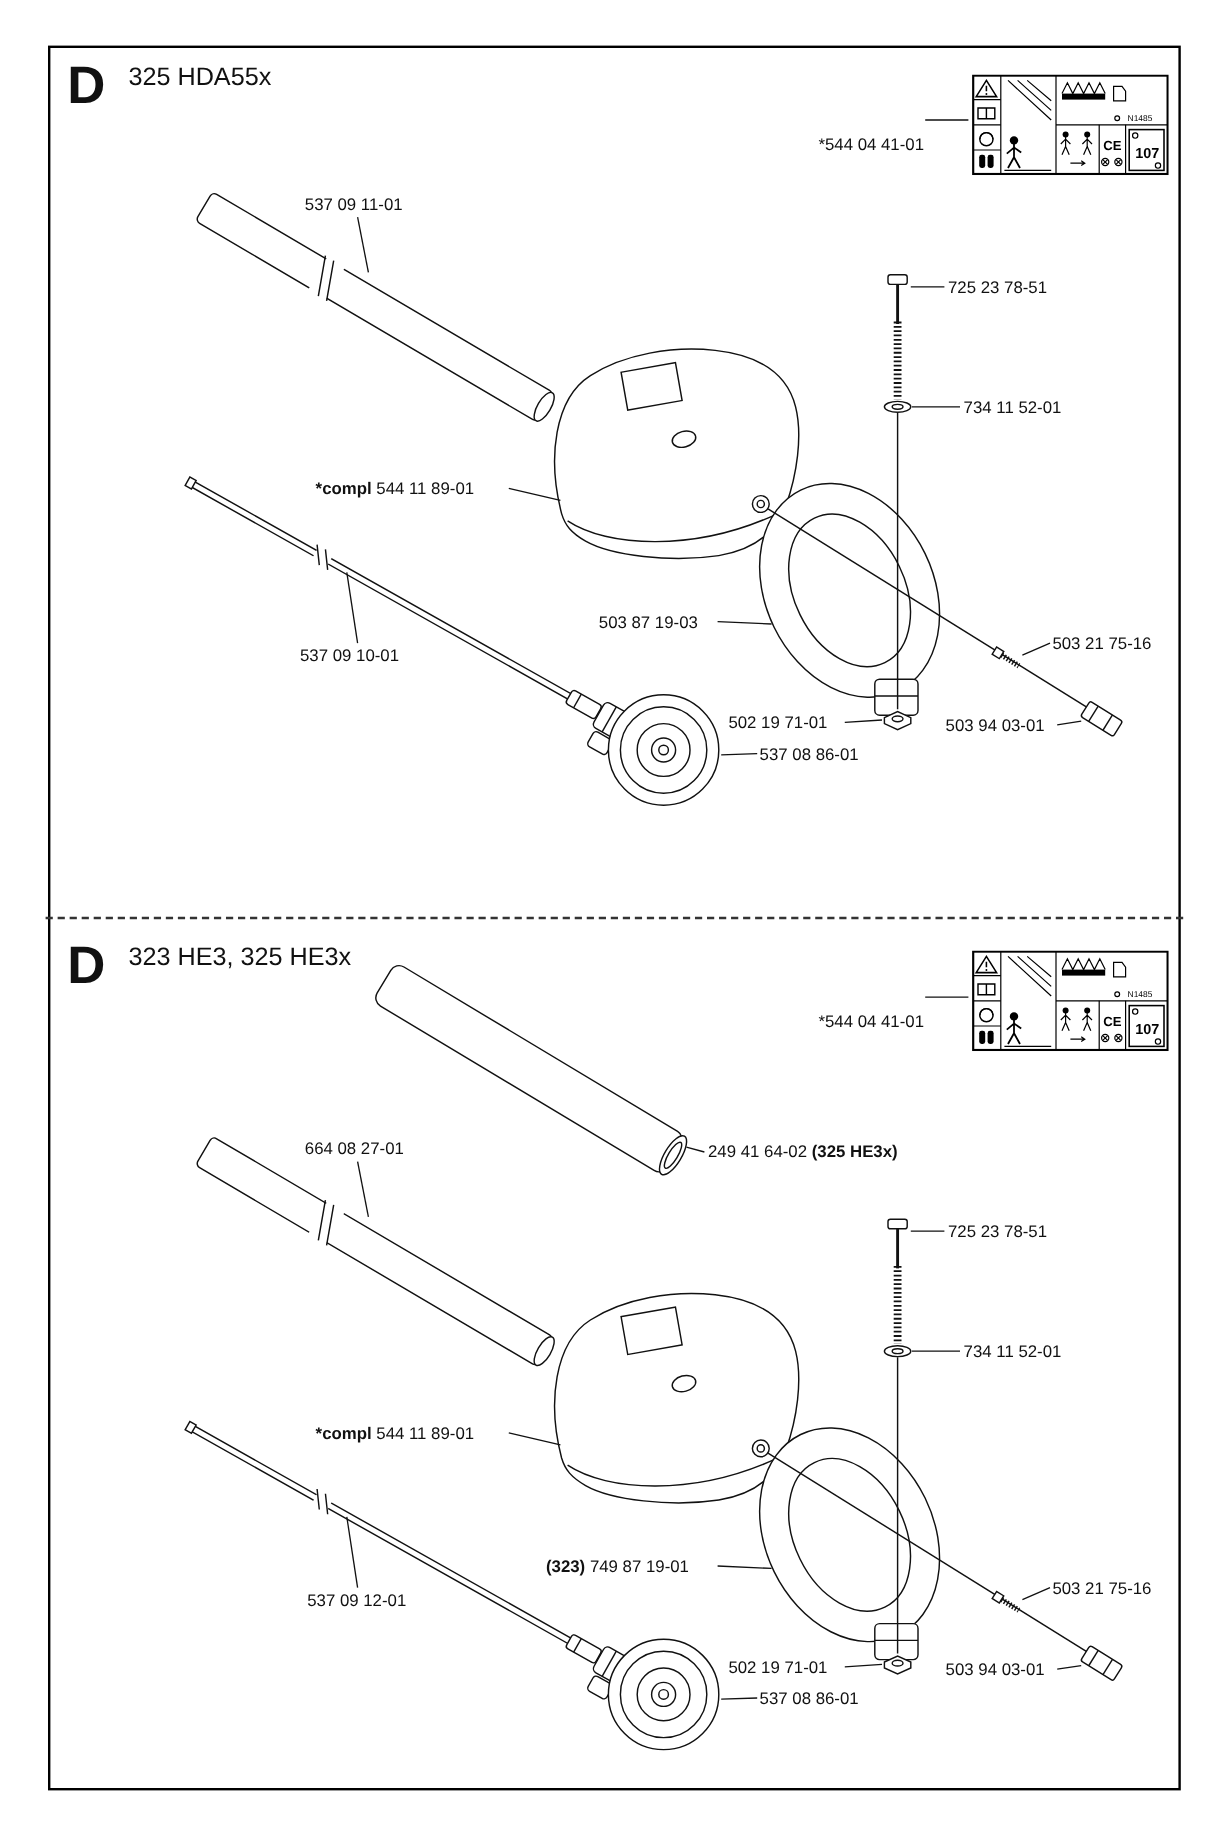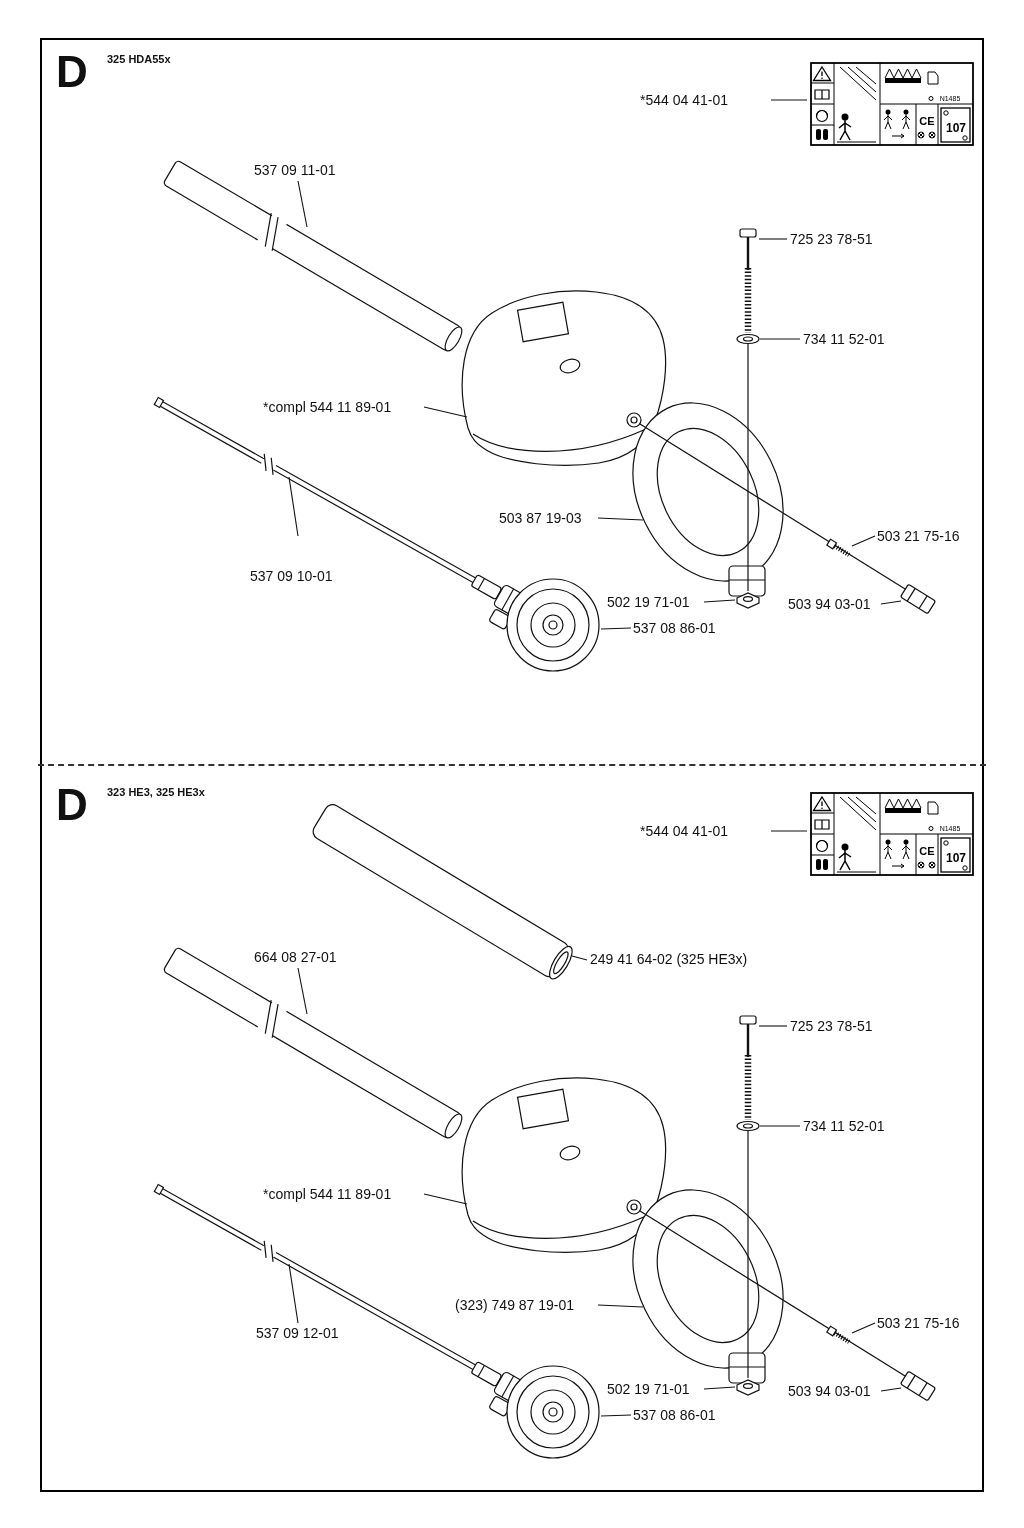--- a/index.html
+++ b/index.html
@@ -3,24 +3,24 @@
 <meta charset="utf-8">
 <style>
   html,body{margin:0;padding:0;background:#fff;}
   .page{position:relative;width:1024px;height:1528px;background:#fff;overflow:hidden;
         font-family:"Liberation Sans",sans-serif;color:#111;}
   .frame{position:absolute;left:40px;top:38px;width:940px;height:1450px;border:2px solid #000;}
   .divider{position:absolute;left:38px;top:764px;width:948px;height:0;border-top:2px dashed #333;}
   .art{position:absolute;left:0;top:0;}
   .decal{position:absolute;width:164px;height:84px;}
   .lbl{position:absolute;font-size:14px;line-height:16px;white-space:nowrap;}
-  .lbl b{font-weight:normal;}
-  .right{text-align:left;}
+  .lbl b{font-weight:bold;}
+  .right{text-align:right;margin-top:20px;}
   .sec-letter{position:absolute;font-size:44px;font-weight:bold;line-height:1;}
-  .sec-title{position:absolute;font-size:11px;font-weight:bold;line-height:1.1;}
+  .sec-title{position:absolute;font-size:21px;font-weight:normal;line-height:1.1;}
   svg text{font-family:"Liberation Sans",sans-serif;fill:#000;}
 </style>
 </head>
 <body>
 
 <div class="page">
 
   <div class="frame"></div>
   <div class="divider"></div>
 
@@ -267,21 +267,21 @@
 
   <div class="sec-letter" style="left:56px;top:50px">D</div>
   <div class="sec-title" style="left:107px;top:53px">325 HDA55x</div>
 
   <div class="lbl right" style="left:640px;top:92px;width:130px">*544 04 41-01</div>
   <div class="lbl" style="left:254px;top:162px">537 09 11-01</div>
   <div class="lbl" style="left:790px;top:231px">725 23 78-51</div>
   <div class="lbl" style="left:803px;top:331px">734 11 52-01</div>
   <div class="lbl" style="left:263px;top:399px"><b>*compl</b> <span>544 11 89-01</span></div>
   <div class="lbl" style="left:499px;top:510px">503 87 19-03</div>
-  <div class="lbl" style="left:250px;top:568px">537 09 10-01</div>
+  <div class="lbl" style="left:250px;top:538px">537 09 10-01</div>
   <div class="lbl" style="left:877px;top:528px">503 21 75-16</div>
   <div class="lbl" style="left:607px;top:594px">502 19 71-01</div>
   <div class="lbl" style="left:788px;top:596px">503 94 03-01</div>
   <div class="lbl" style="left:633px;top:620px">537 08 86-01</div>
 
   <div class="sec-letter" style="left:56px;top:783px">D</div>
   <div class="sec-title" style="left:107px;top:786px">323 HE3, 325 HE3x</div>
 
   <div class="lbl right" style="left:640px;top:823px;width:130px">*544 04 41-01</div>
   <div class="lbl" style="left:254px;top:949px">664 08 27-01</div>

